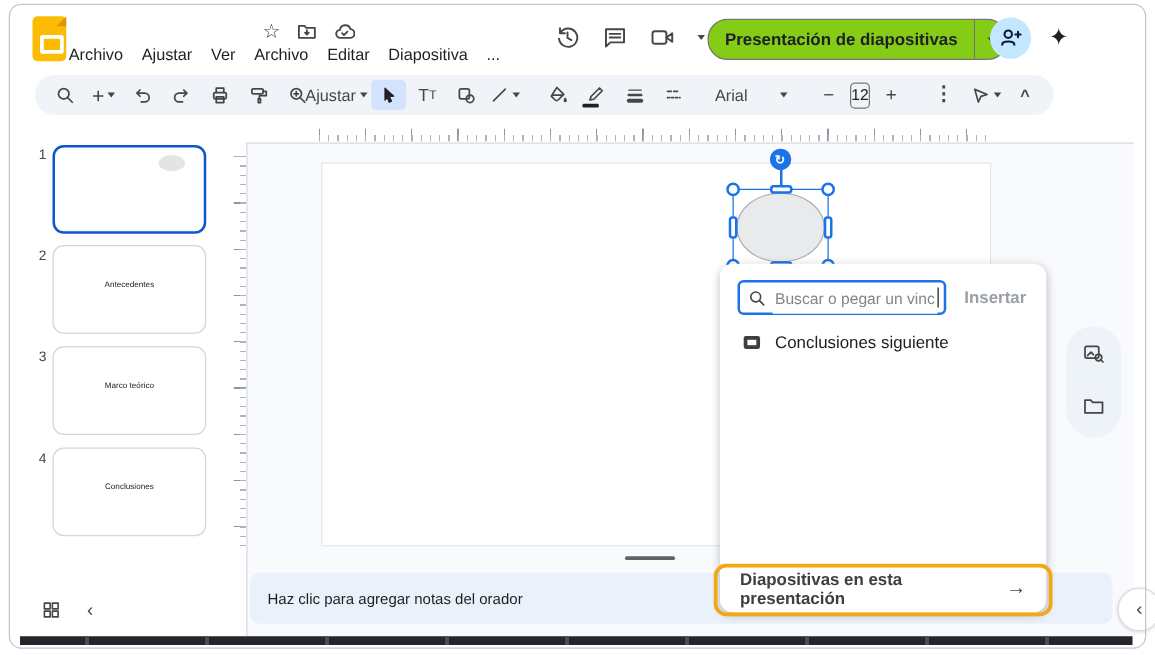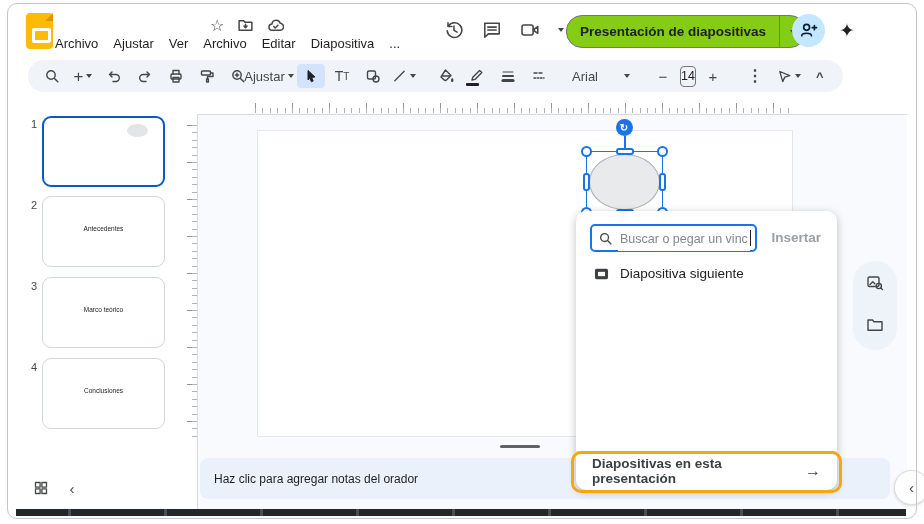--- a/index.html
+++ b/index.html
@@ -240,21 +240,21 @@
     </div>
     <div class="sep"></div>
     <div class="tb" style="min-width:58px;justify-content:space-between;padding:0 5px;">
       <span>Arial</span>
       <div class="dd"></div>
     </div>
     <div class="sep"></div>
     <div class="tb">
         <span class="glyph">−</span>
       </div>
-    <div class="fontbox">14</div>
+    <div class="fontbox">12</div>
     <div class="tb">
         <span class="glyph">+</span>
       </div>
     <div class="sep"></div>
     <div class="tb">
         <span class="glyph" style="font-size:16px;font-weight:bold;">⋮</span>
       </div>
     <div class="spacer"></div>
     <div class="tb">
       <svg class="ic" width="16" height="16" viewBox="0 0 16 16">
@@ -328,21 +328,21 @@
       <input readonly="" placeholder="Buscar o pegar un vincul" style="">
       <div class="caret-line"></div>
     </div>
     <div class="apply">Insertar</div>
 
     <div class="dlg-item" style="top:49px;">
       <svg width="15" height="14" viewBox="0 0 16 15">
         <rect x="1" y="2" width="14" height="11" rx="1.8" fill="#3c4043"></rect>
           <rect x="4.2" y="5.2" width="7.6" height="4.6" fill="#fff"></rect>
       </svg>
-      <span>Diapositiva siguiente</span>
+      <span>Conclusiones siguiente</span>
     </div>
 
     <div class="dlg-footer">
       <span class="f-lbl">Diapositivas en esta presentación</span>
       <span class="f-arrow">→</span>
     </div>
   </div>
   <div class="abs highlight-box"></div>
 
   <div class="abs side-panel">

